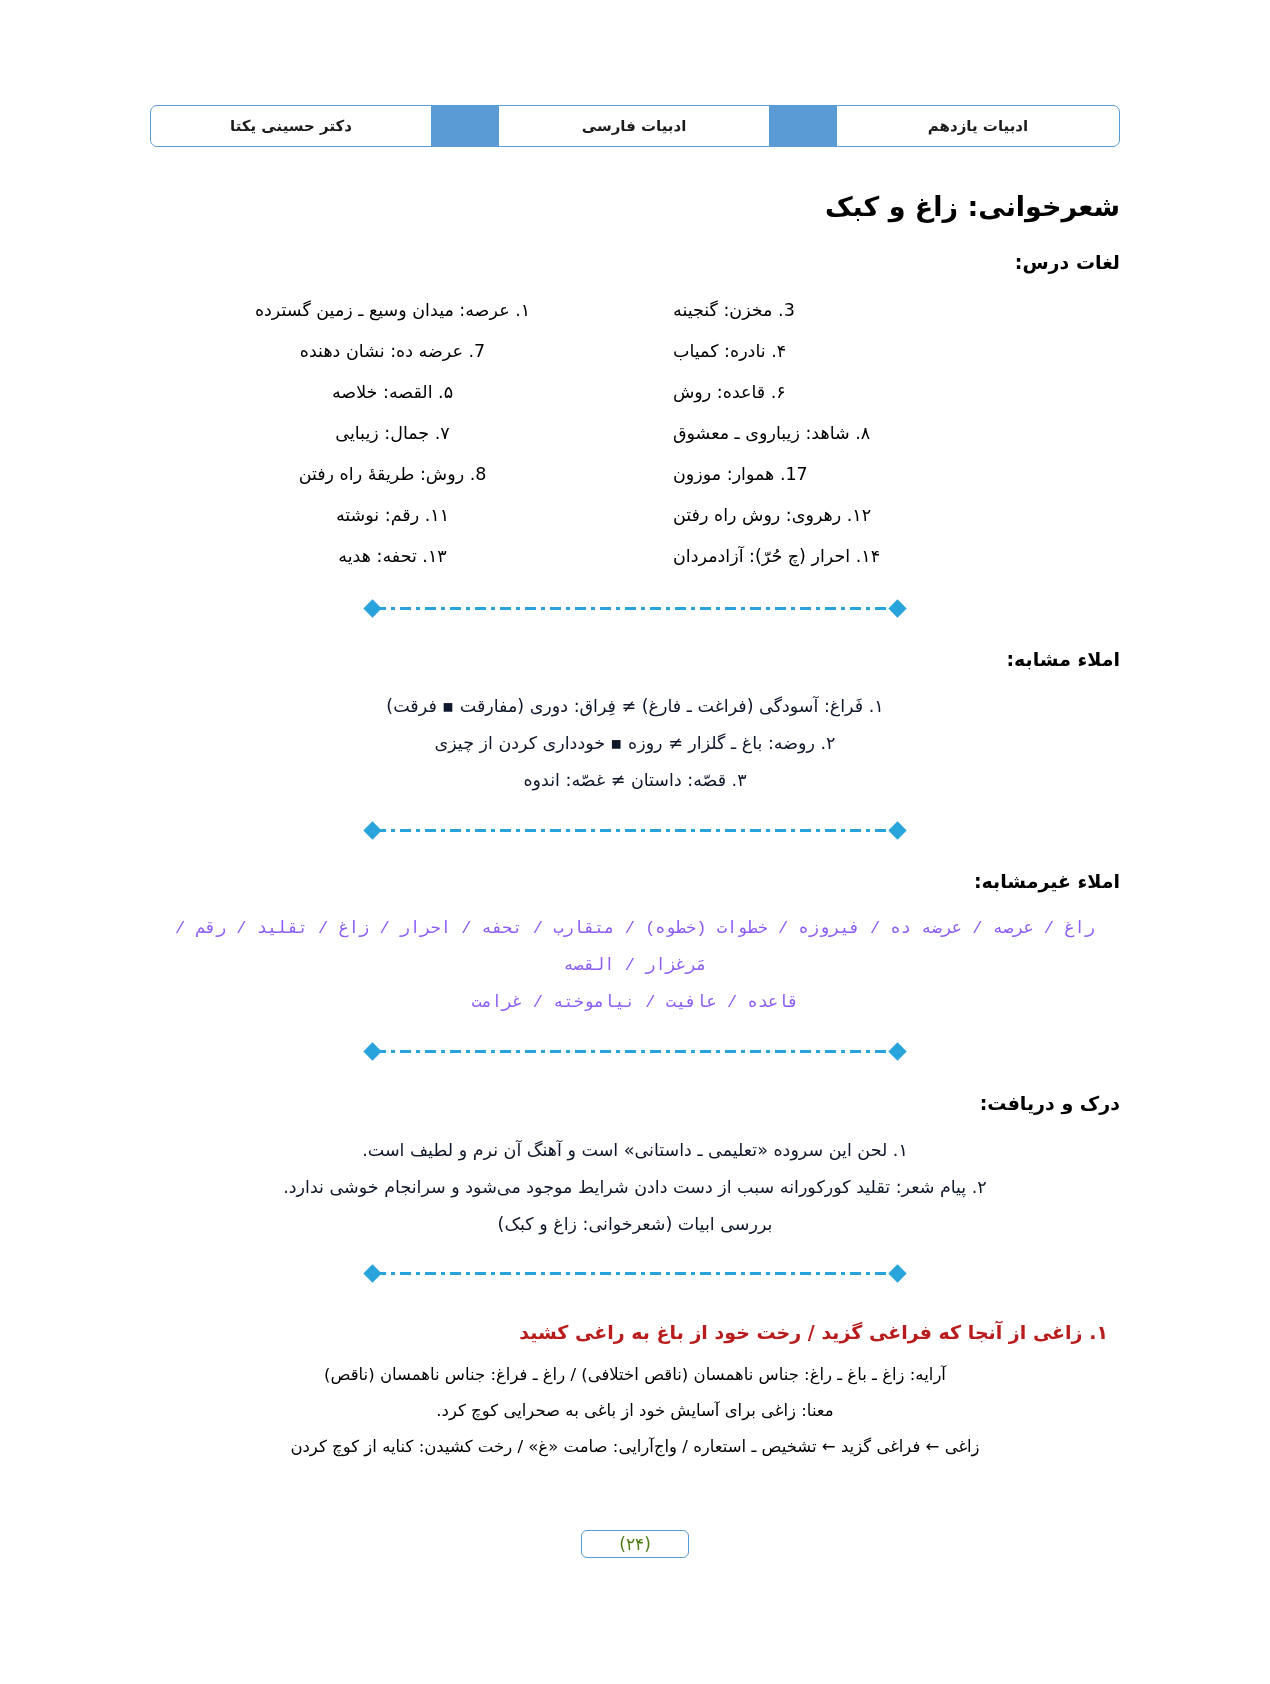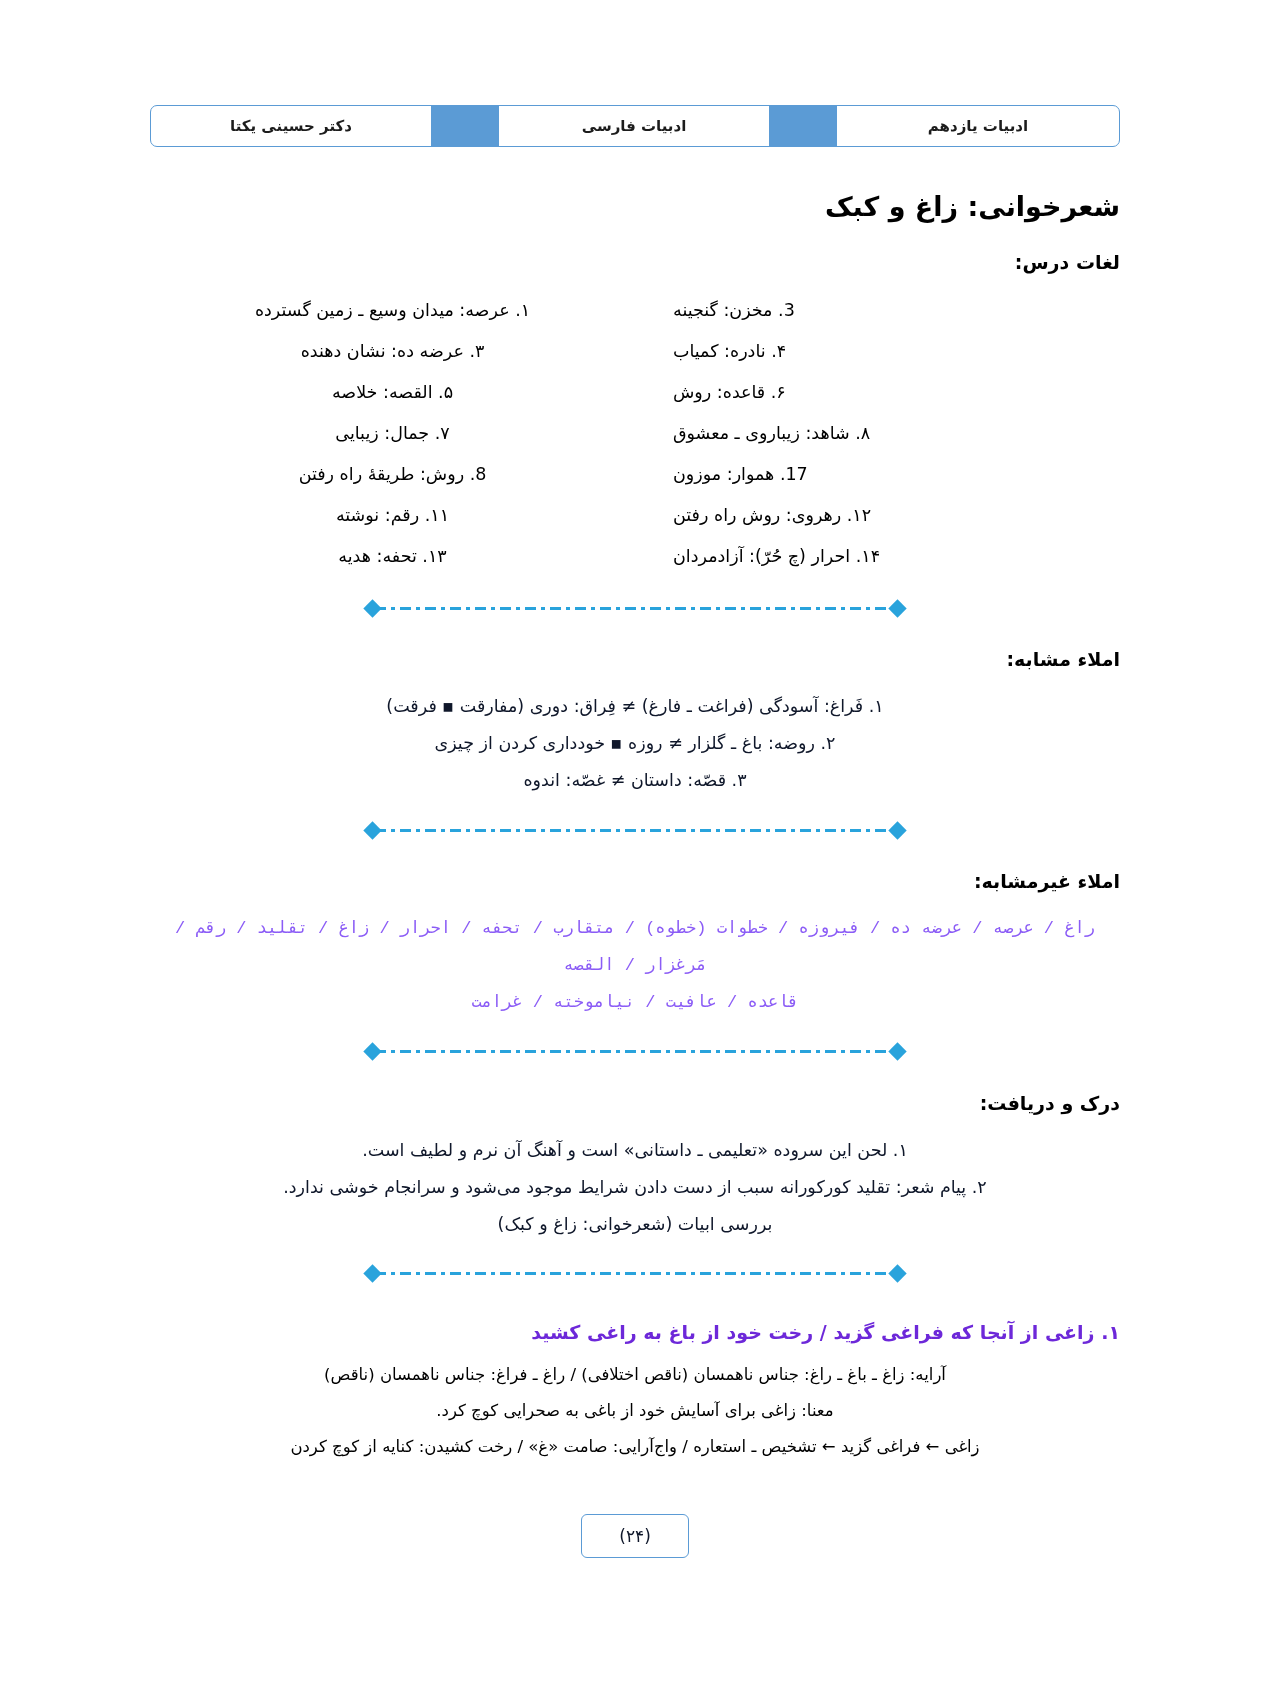--- a/index.html
+++ b/index.html
@@ -156,22 +156,22 @@
     color: #8b5cf6;
     text-align: center;
     font-family: Liberation Mono, monospace;
   }
 
   .verse-heading {
     font-size: 19px;
     font-weight: bold;
     line-height: 38px;
     text-align: right;
-    color: #6d28d9;
-    margin: 0 0 6px 0;
+    color: #b91c1c;
+    margin: 0 12px 6px 0;
   }
 
   .analysis-line {
     font-size: 16.5px;
     line-height: 36px;
     color: #000;
     text-align: center;
   }
 
   
@@ -180,26 +180,26 @@
     bottom: 126px;
     left: 0;
     right: 0;
     display: flex;
     justify-content: center;
   }
   .page-number .box {
     border: 1.5px solid #5b9bd5;
     border-radius: 6px;
     min-width: 108px;
-    height: 44px;
+    height: 28px;
     display: flex;
     align-items: center;
     justify-content: center;
     font-size: 17px;
-    color: #0f172a;
+    color: #4d7c0f;
     background: #fff;
     box-sizing: border-box;
   }
 </style>
 </head>
 <body>
 
 <div class="page">
 
   <div class="header-bar">
@@ -214,21 +214,21 @@
 
     <h1 class="doc-title">شعرخوانی: زاغ و کبک</h1>
 
     <h2 class="section-title">لغات درس:</h2>
 
     <div class="vocab-grid">
       <div class="vocab-item col-left">3. مخزن: گنجینه</div>
       <div class="vocab-item col-right">۱. عرصه: میدان وسیع ـ زمین گسترده</div>
 
       <div class="vocab-item col-left">۴. نادره: کمیاب</div>
-      <div class="vocab-item col-right">۳. عرضه ده: نشان دهنده</div>
+      <div class="vocab-item col-right">7. عرضه ده: نشان دهنده</div>
 
       <div class="vocab-item col-left">۶. قاعده: روش</div>
       <div class="vocab-item col-right">۵. القصه: خلاصه</div>
 
       <div class="vocab-item col-left">۸. شاهد: زیباروی ـ معشوق</div>
       <div class="vocab-item col-right">۷. جمال: زیبایی</div>
 
       <div class="vocab-item col-left">17. هموار: موزون</div>
       <div class="vocab-item col-right">8. روش: طریقهٔ راه رفتن</div>
 

